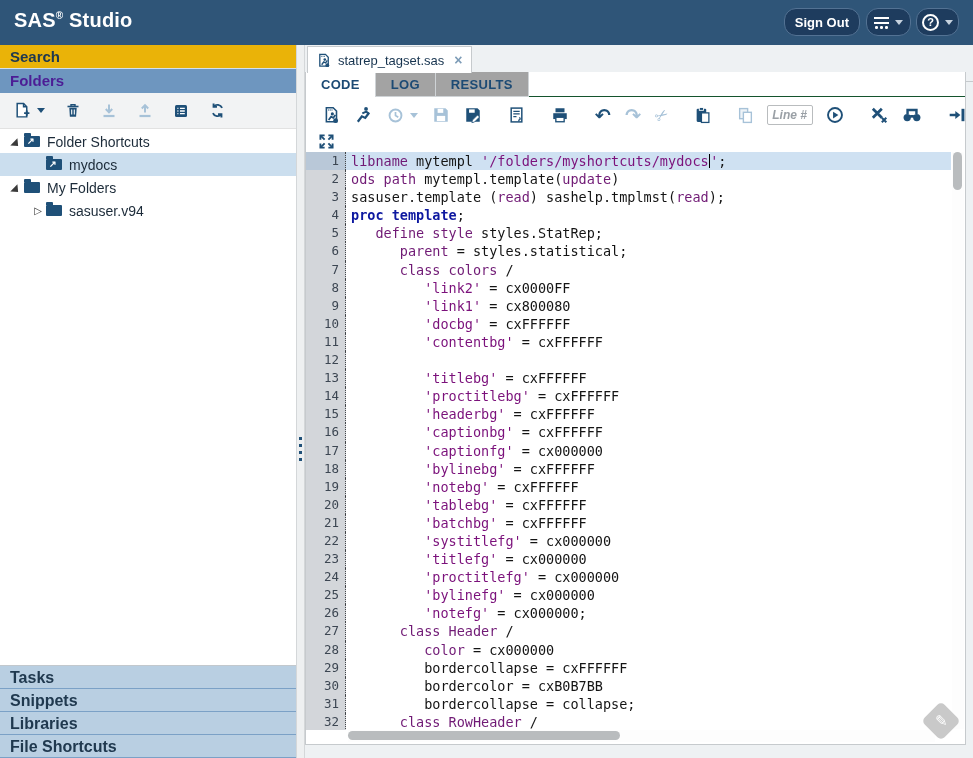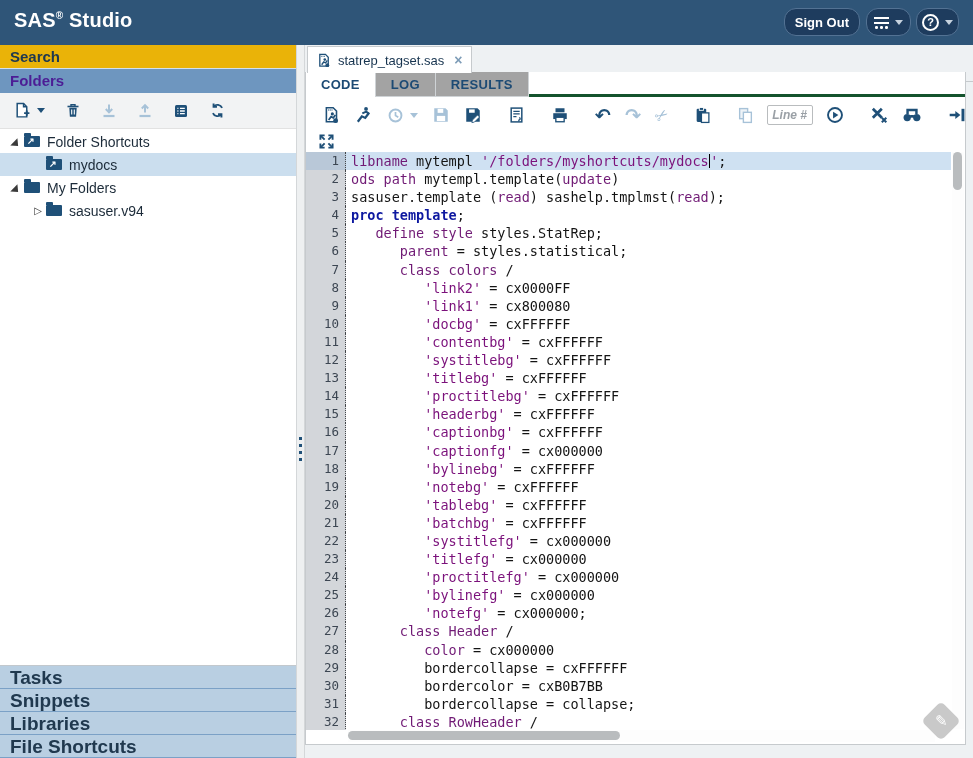--- a/index.html
+++ b/index.html
@@ -43,39 +43,39 @@
         border-right:5px solid transparent; border-top:6px solid #3a3a3a; transform:rotate(-45deg); }
   .disc.col { font-size:10px; color:#333; line-height:23px; }
   .fold { display:inline-block; position:relative; width:16px; height:11px; background:#1f5078;
           border-radius:1px; margin:0 7px 0 0; flex:none; }
   .fold::before { content:''; position:absolute; top:-3px; left:0; width:7px; height:3px;
           background:#1f5078; border-radius:1px 1px 0 0; }
   .fold .ov { position:absolute; left:3px; top:0; font-style:normal; font-size:9px; line-height:11px;
           color:#fff; font-weight:bold; }
   .accordions { position:absolute; left:0; bottom:0; right:0; border-top:1px solid #c2c8cd; }
   .acc { height:23px; line-height:23px; background:#b9cfe2; border-bottom:1px solid #7ba1c6;
-         font-weight:bold; font-size:19px; color:#20394f; padding-left:10px; cursor:pointer; }
+         font-weight:bold; font-size:16px; color:#20394f; padding-left:10px; cursor:pointer; }
 
   
   .split { position:absolute; left:296px; top:45px; width:9px; bottom:0; background:#eef0f1;
            border-left:1px solid #d4d7d9; border-right:1px solid #d4d7d9; cursor:col-resize; }
   .split-dots { position:absolute; top:388px; left:2px; }
   .split-dots i { display:block; width:3px; height:3px; background:#1f5078; margin:4px 0; }
 
   
   .tabstrip { position:absolute; left:305px; right:0; top:45px; height:37px;
               border-bottom:1px solid #c6cacd; background:#eef1f3; }
   .doctab { position:absolute; left:2px; top:1px; height:27px; background:#fff;
             border:1px solid #c6cacd; border-bottom:none; display:flex; align-items:center;
             padding:0 9px; gap:6px; font-size:13px; color:#17344f; z-index:2; cursor:pointer; }
   .doctab .close { color:#7d9cb7; font-weight:bold; font-size:14px; margin-left:4px; cursor:pointer; }
 
   .pane { position:absolute; left:305px; top:72px; width:661px; height:673px; background:#fff;
           border:1px solid #c6cacd; border-top:none; }
-  .vtabs { height:25px; display:flex; border-bottom:3px solid #14532d; background:#fff; }
+  .vtabs { height:25px; display:flex; border-bottom:1px solid #14532d; background:#fff; }
   .vtab { height:25px; line-height:25px; padding:0 15px; font-size:13px; font-weight:bold;
           color:#1c4a74; border-right:1px solid #cfd3d6; cursor:pointer; letter-spacing:.3px; }
   .vtab:not(.active) { background:#a3a3a3; border-bottom:1px solid #cfd3d6; }
   .vtab.active { background:#fff; }
 
   .etoolbar { height:36px; display:flex; align-items:center; padding-left:10px; background:#fff; }
   .ti { display:flex; align-items:center; justify-content:center; margin:0 7px; cursor:pointer; }
   .sep { width:1px; height:22px; background:#dcdfe1; margin:0 6px; }
   .uglyph { font-family:"DejaVu Sans", sans-serif; font-size:19px; line-height:18px; font-weight:bold; }
   .cutg { font-size:16px; display:inline-block; transform:rotate(-35deg); }
@@ -410,21 +410,20 @@
           <div class="crow">
             <span class="ln">10</span>
             <span class="ctext"><span class="tk-tx">         </span><span class="tk-st">'docbg'</span><span class="tk-tx"> = cxFFFFFF</span></span>
           </div>
           <div class="crow">
             <span class="ln">11</span>
             <span class="ctext"><span class="tk-tx">         </span><span class="tk-st">'contentbg'</span><span class="tk-tx"> = cxFFFFFF</span></span>
           </div>
           <div class="crow">
             <span class="ln">12</span>
-            <span class="ctext"><span class="tk-tx">         </span><span class="tk-st">'systitlebg'</span><span class="tk-tx"> = cxFFFFFF</span></span>
           </div>
           <div class="crow">
             <span class="ln">13</span>
             <span class="ctext"><span class="tk-tx">         </span><span class="tk-st">'titlebg'</span><span class="tk-tx"> = cxFFFFFF</span></span>
           </div>
           <div class="crow">
             <span class="ln">14</span>
             <span class="ctext"><span class="tk-tx">         </span><span class="tk-st">'proctitlebg'</span><span class="tk-tx"> = cxFFFFFF</span></span>
           </div>
           <div class="crow">

